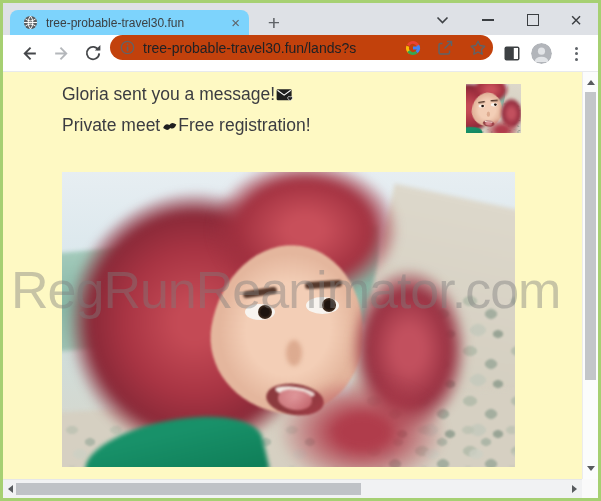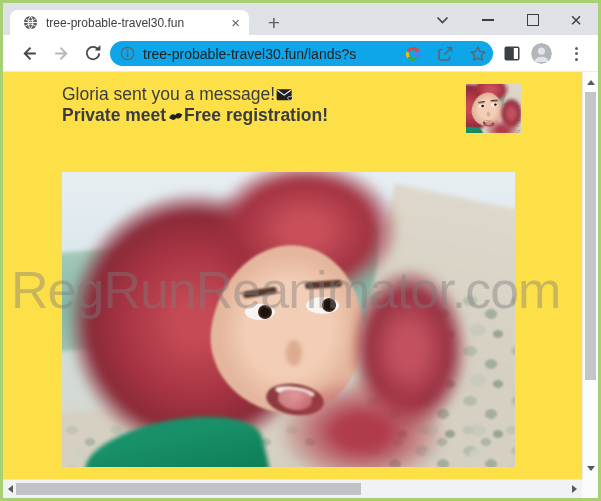--- a/index.html
+++ b/index.html
@@ -2,54 +2,54 @@
 <html><head>
 <meta charset="utf-8">
 <style>
   html,body{margin:0;padding:0;}
   body{width:601px;height:501px;position:relative;overflow:hidden;
        font-family:"Liberation Sans","DejaVu Sans",sans-serif;background:#fff;}
   .frame{position:absolute;inset:0;border:3px solid #a6d072;box-sizing:border-box;z-index:50;pointer-events:none;}
 
   
   .tabstrip{position:absolute;left:3px;top:3px;right:3px;height:32px;background:#dee1e6;}
-  .tab{position:absolute;left:7px;top:7px;width:239px;height:25px;background:#ffffff;
+  .tab{position:absolute;left:7px;top:7px;width:239px;height:25px;background:#7dd3fc;
        border-radius:8px 8px 0 0;display:flex;align-items:center;padding:0 6px 0 13px;box-sizing:border-box;}
   .tab-title{font-size:12px;color:#3c4043;white-space:nowrap;overflow:hidden;flex:1;margin-left:8px;}
   .tab-close{font-size:15px;color:#5f6368;line-height:15px;padding:0 3px;cursor:pointer;}
   .newtab{position:absolute;left:258px;top:7px;width:26px;height:26px;text-align:center;
           font-size:21px;font-weight:400;color:#5f6368;line-height:25px;}
   .winbtn{position:absolute;top:4px;width:30px;height:26px;display:flex;align-items:center;justify-content:center;}
   .wb-chevron{left:424px;}
   .wb-min{left:470px;}
   .wb-max{left:515px;}
   .wb-close{left:558px;font-size:20px;color:#3b3e42;font-weight:400;}
   .minline{width:12px;height:2px;background:#3b3e42;}
   .maxbox{width:10px;height:10px;border:1.5px solid #3b3e42;}
 
   
   .toolbar{position:absolute;left:3px;top:35px;right:3px;height:37px;background:#fff;
            border-bottom:1px solid #e8eaed;box-sizing:border-box;}
   .navbtn{position:absolute;top:5px;width:26px;height:26px;display:flex;align-items:center;justify-content:center;}
   .nb-back{left:13px;} .nb-fwd{left:45px;} .nb-reload{left:77px;}
-  .omnibox{position:absolute;left:107px;top:6px;width:383px;height:25px;background:#0ea5e9;
+  .omnibox{position:absolute;left:107px;top:0;width:383px;height:25px;background:#c2410c;
            border-radius:13px;display:flex;align-items:center;box-sizing:border-box;padding-left:10px;}
   .url{font-size:14px;color:#202124;white-space:nowrap;overflow:hidden;max-width:230px;margin-left:8px;}
   .ob-icon{position:absolute;top:4px;width:18px;height:18px;}
   .ob-g{left:294px;} .ob-share{left:326px;} .ob-star{left:359px;}
   .sidepanel{position:absolute;left:500px;top:10px;}
   .avatar{position:absolute;left:528px;top:8px;width:21px;height:21px;border-radius:50%;overflow:hidden;}
   .kebab{position:absolute;left:564px;top:8px;width:18px;height:21px;display:flex;flex-direction:column;
          align-items:center;justify-content:center;gap:2.5px;}
   .kebab i{width:3px;height:3px;border-radius:50%;background:#5f6368;display:block;}
 
   
-  .content{position:absolute;left:3px;top:72px;right:3px;bottom:3px;background:#fde047;overflow:hidden;}
+  .content{position:absolute;left:3px;top:72px;right:3px;bottom:3px;background:#fef9c3;overflow:hidden;}
   .h-line{position:absolute;left:59px;font-size:17.5px;color:#3b3c41;z-index:2;display:flex;align-items:center;}
-  .h1{top:12px;} .h2{top:33px;font-weight:bold;}
+  .h1{top:12px;} .h2{top:43px;}
   .h-line svg{margin:2px 0 0 1px;}
   .suffix{}
   .thumb{position:absolute;left:463px;top:12px;width:55px;height:49px;overflow:hidden;z-index:2;background:#cfd8da;}
   .hero{position:absolute;left:59px;top:100px;width:453px;height:295px;overflow:hidden;z-index:1;}
   .watermark{position:absolute;left:1px;top:188px;font-size:52px;color:rgba(125,125,125,.42);
              white-space:nowrap;z-index:5;letter-spacing:-1px;pointer-events:none;padding-left:7px;}
 
   
   .scene{position:absolute;left:0;top:0;width:453px;height:295px;
          background:linear-gradient(180deg,#e7eef2 0%,#dae7ec 32%,#cfdfdd 55%,#d8d4c8 100%);}

